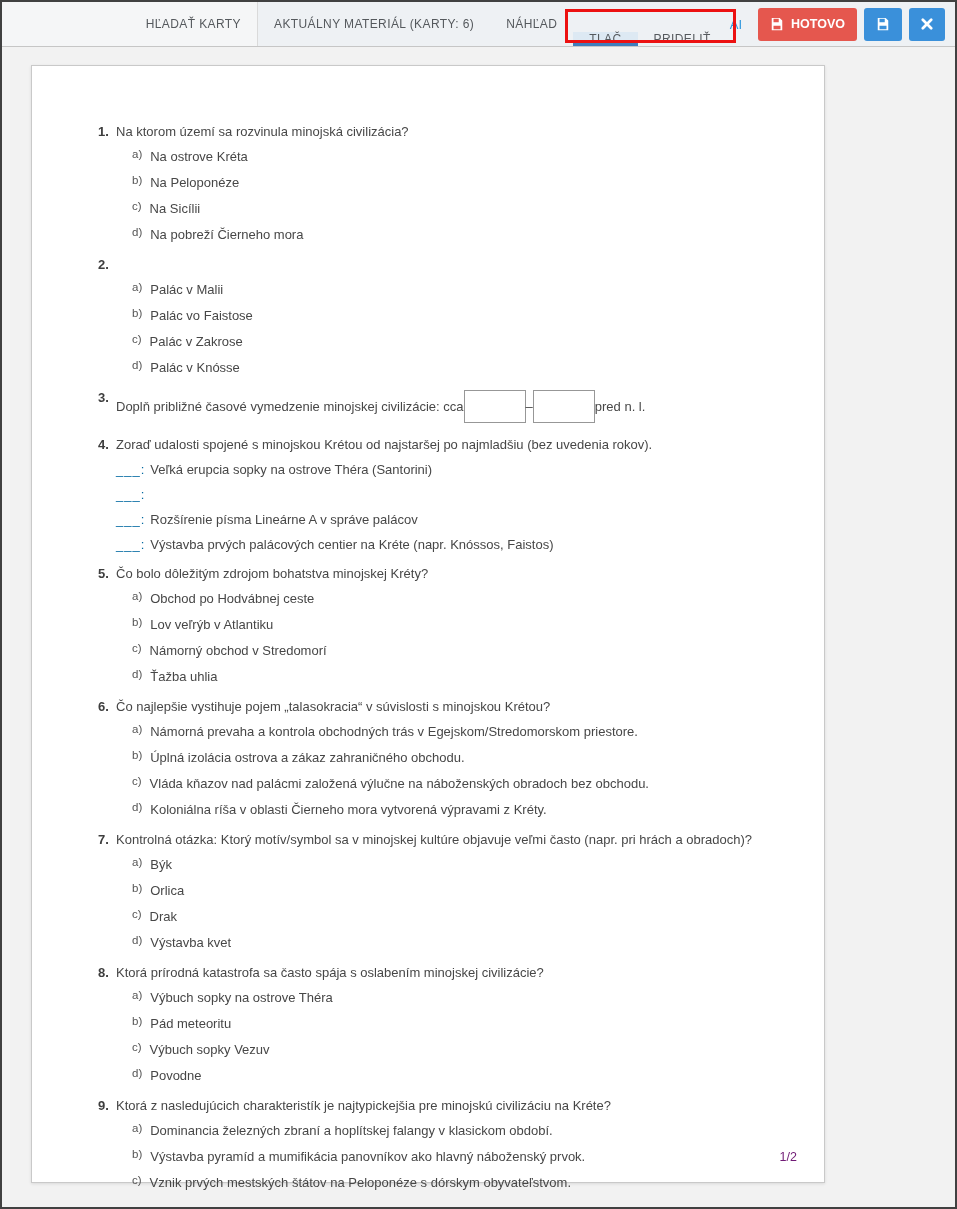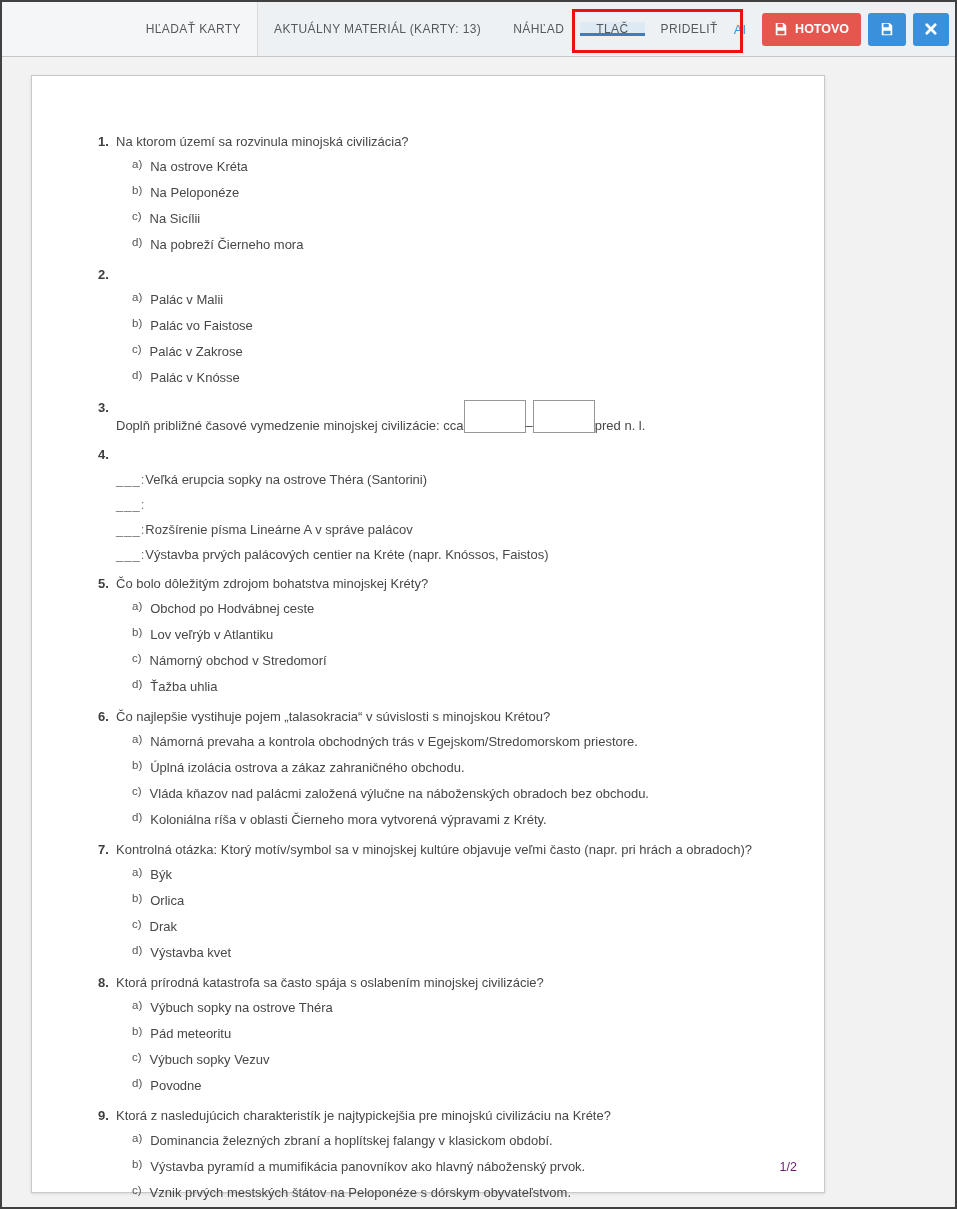--- a/index.html
+++ b/index.html
@@ -1,28 +1,28 @@
 <!DOCTYPE html>
 <html><head>
 <meta charset="utf-8">
 <style>
   html,body{margin:0;padding:0;}
   body{font-family:"Liberation Sans","DejaVu Sans",sans-serif;background:#e8e8e8;}
   .window{width:957px;height:1209px;box-sizing:border-box;border:2px solid #414141;
           display:flex;flex-direction:column;overflow:hidden;background:#f2f2f2;}
 
   
-  .toolbar{height:55px;flex:none;display:flex;align-items:stretch;background:#eef1f4;
+  .toolbar{height:45px;flex:none;display:flex;align-items:stretch;background:#eef1f4;
            border-bottom:1px solid #c6c6c6;position:relative;box-sizing:border-box;}
   .toolbar-left{width:256px;flex:none;background:#f5f6f7;border-right:1px solid #dadada;
                 display:flex;align-items:center;justify-content:flex-end;padding-right:14px;box-sizing:border-box;}
   .tab{display:flex;align-items:center;padding:0 16px;font-size:12px;color:#55595d;
        letter-spacing:.4px;white-space:nowrap;cursor:pointer;}
   .tab-label{pointer-events:none;}
-  .tab-group{display:flex;align-items:center;position:relative;}
+  .tab-group{display:flex;align-items:flex-end;position:relative;}
   .tab.active{background:#dde9f3;box-shadow:inset 0 -3px 0 #3f7dbb;}
   .red-box{position:absolute;top:7px;bottom:3px;left:-8px;right:-9px;
            border:3px solid #ec1111;pointer-events:none;z-index:5;}
   .toolbar-right{margin-left:auto;display:flex;align-items:center;gap:7px;padding-right:10px;}
   .ai{font-size:13px;font-weight:normal;color:#2e97dd;margin-right:9px;cursor:pointer;}
   .btn{border:none;border-radius:3px;height:33px;display:flex;align-items:center;gap:7px;
        color:#fff;font-family:inherit;font-weight:bold;font-size:12.5px;padding:0 12px;cursor:pointer;}
   .btn-red{background:#e5574e;}
   .btn-blue{background:#3a90da;}
   .btn .icon{display:flex;align-items:center;}
@@ -32,41 +32,41 @@
   .page{margin:18px 0 0 29px;width:794px;height:1118px;box-sizing:border-box;background:#fff;
         border:1px solid #c9c9c9;box-shadow:0 1px 3px rgba(0,0,0,.10);position:relative;
         padding:58px 40px 0 66px;font-size:13px;line-height:15px;color:#474747;}
   .question{margin-bottom:14px;}
   .q-head{display:flex;}
   .q-num{flex:none;width:18px;font-weight:bold;color:#3e3e3e;}
   .q-text{color:#474747;}
   .opt{display:flex;margin-top:10px;padding-left:34px;align-items:baseline;}
   .opt-letter{flex:none;font-size:11.5px;color:#555;margin-right:8px;position:relative;top:-3px;}
   .ord-item{display:flex;margin-top:10px;padding-left:18px;}
-  .ord-prefix{flex:none;color:#737373;letter-spacing:1px;}
+  .ord-prefix{flex:none;margin-right:5px;color:#0369a1;letter-spacing:1px;}
   .fill-head{align-items:flex-start;}
-  .fill-line{display:flex;align-items:flex-end;gap:0;flex-wrap:nowrap;}
+  .fill-line{display:flex;align-items:center;gap:0;flex-wrap:nowrap;}
   .fill-input{width:62px;height:33px;border:1px solid #979797;background:#fff;border-radius:0;
               font-family:inherit;font-size:13px;padding:0 6px;box-sizing:border-box;}
   .dash{color:#474747;}
   .page-num{position:absolute;right:27px;bottom:17px;font-size:12.5px;color:#701a75;}
 </style>
 </head>
 <body>
 
 <div class="window">
 
   <div class="toolbar">
 
     <div class="toolbar-left tab">
       <span class="tab-label">HĽADAŤ KARTY</span>
     </div>
 
     <div class="tab">
-      <span class="tab-label">AKTUÁLNY MATERIÁL (KARTY: 13)</span>
+      <span class="tab-label">AKTUÁLNY MATERIÁL (KARTY: 6)</span>
     </div>
 
     <div class="tab">
       <span class="tab-label">NÁHĽAD</span>
     </div>
 
     <div class="tab-group">
       <div class="tab active">
         <span class="tab-label">TLAČ</span>
       </div>
@@ -163,20 +163,21 @@
             <span class="dash">–</span>
             <input class="fill-input" type="text" style="">
             <span class="q-text">pred n. l.</span>
           </div>
         </div>
       </div>
 
       <div class="question">
         <div class="q-head">
           <span class="q-num">4.</span>
+          <span class="q-text">Zoraď udalosti spojené s minojskou Krétou od najstaršej po najmladšiu (bez uvedenia rokov).</span>
         </div>
         <div class="ord-item">
           <span class="ord-prefix">___:</span>
           <span class="opt-text">Veľká erupcia sopky na ostrove Théra (Santorini)</span>
         </div>
         <div class="ord-item">
           <span class="ord-prefix">___:</span>
         </div>
         <div class="ord-item">
           <span class="ord-prefix">___:</span>

